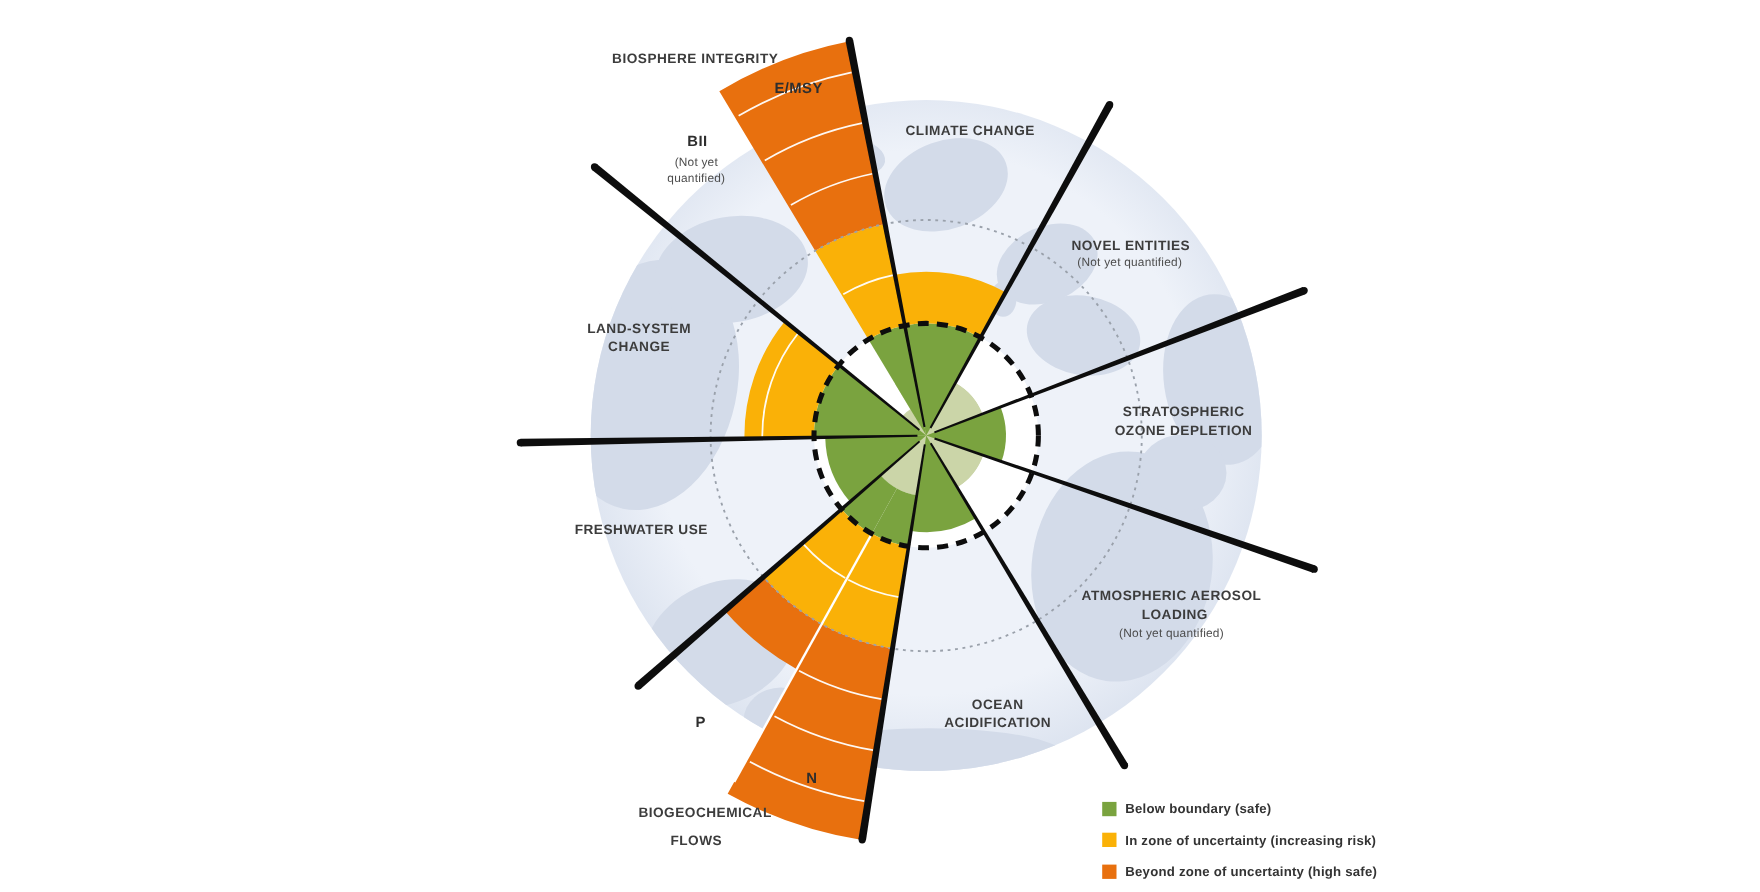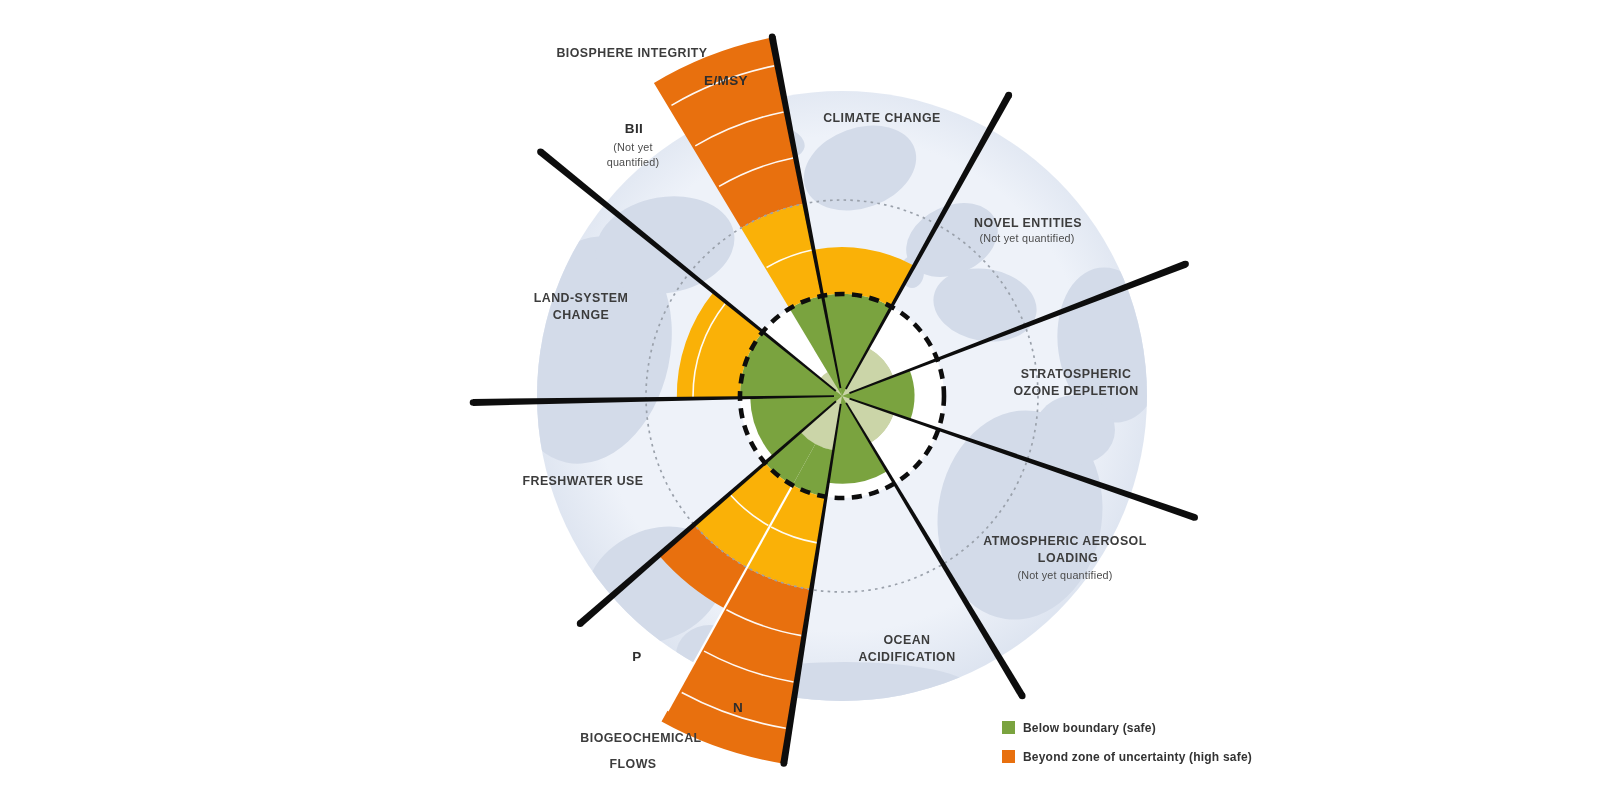--- a/index.html
+++ b/index.html
@@ -11,21 +11,21 @@
   .stage svg{position:absolute;left:0;top:0;}
   
   .lbl-sector{font-family:"Liberation Sans",sans-serif;font-size:12.4px;font-weight:bold;
     fill:#3c3c3c;letter-spacing:.45px;}
   .lbl-big{font-family:"Liberation Sans",sans-serif;font-size:13.5px;font-weight:bold;
     fill:#2e2e2e;letter-spacing:.4px;}
   .lbl-note{font-family:"Liberation Sans",sans-serif;font-size:10.8px;font-weight:normal;
     fill:#4c4c4c;letter-spacing:.2px;}
   
   .legend{position:absolute;left:1002px;top:721px;}
-  .legend-row{display:flex;align-items:flex-start;height:28.5px;}
+  .legend-row{display:flex;align-items:center;height:28.5px;}
   .legend-swatch{width:13px;height:13px;margin-right:8px;flex:0 0 13px;}
   .legend-label{font-size:12px;font-weight:600;color:#333;letter-spacing:.2px;white-space:nowrap;}
 </style>
 </head>
 <body>
 
 <div class="stage">
   <svg id="chart" width="1600" height="811" viewBox="0 0 1600 811" xmlns="http://www.w3.org/2000/svg">
       <defs>
         <radialGradient id="globeGrad" cx="50%" cy="48%" r="52%">
@@ -128,17 +128,21 @@
       <text x="581" y="299" text-anchor="middle" dominant-baseline="middle" class="lbl-sector">LAND-SYSTEM</text>
       <text x="581" y="316" text-anchor="middle" dominant-baseline="middle" class="lbl-sector">CHANGE</text>
     </svg>
 
   <div class="legend">
     <div class="legend-row">
       <div class="legend-swatch" style="background: rgb(122, 163, 63);"></div>
       <div class="legend-label">Below boundary (safe)</div>
     </div>
     <div class="legend-row">
+      <div class="legend-swatch" style="background: rgb(250, 177, 7);"></div>
+      <div class="legend-label">In zone of uncertainty (increasing risk)</div>
+    </div>
+    <div class="legend-row">
       <div class="legend-swatch" style="background: rgb(232, 112, 14);"></div>
       <div class="legend-label">Beyond zone of uncertainty (high safe)</div>
     </div>
   </div>
 </div>
 
 </body></html>

